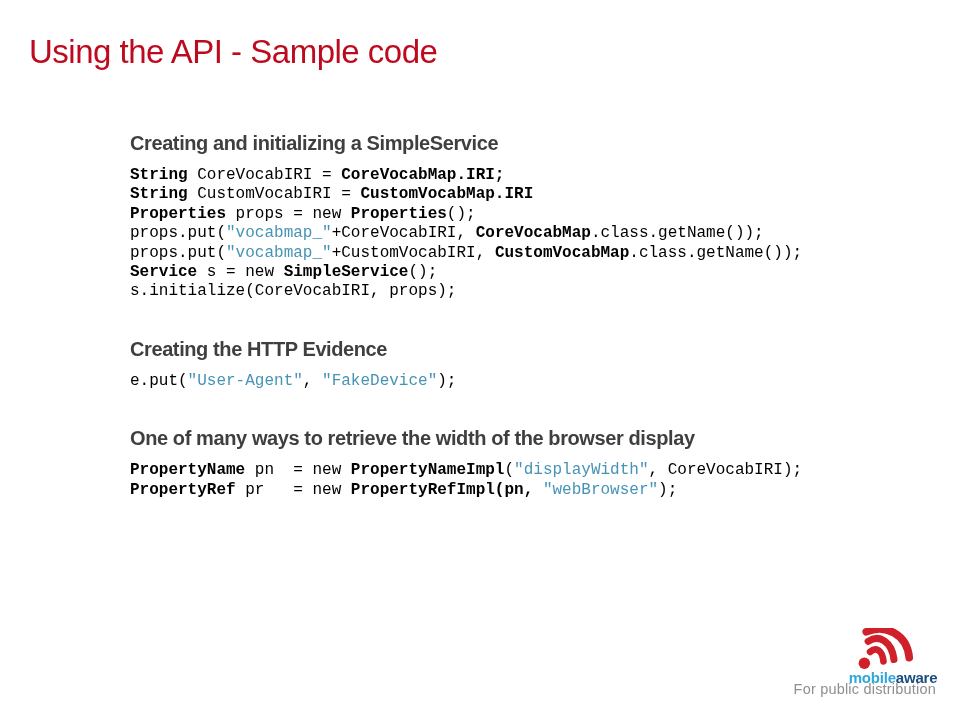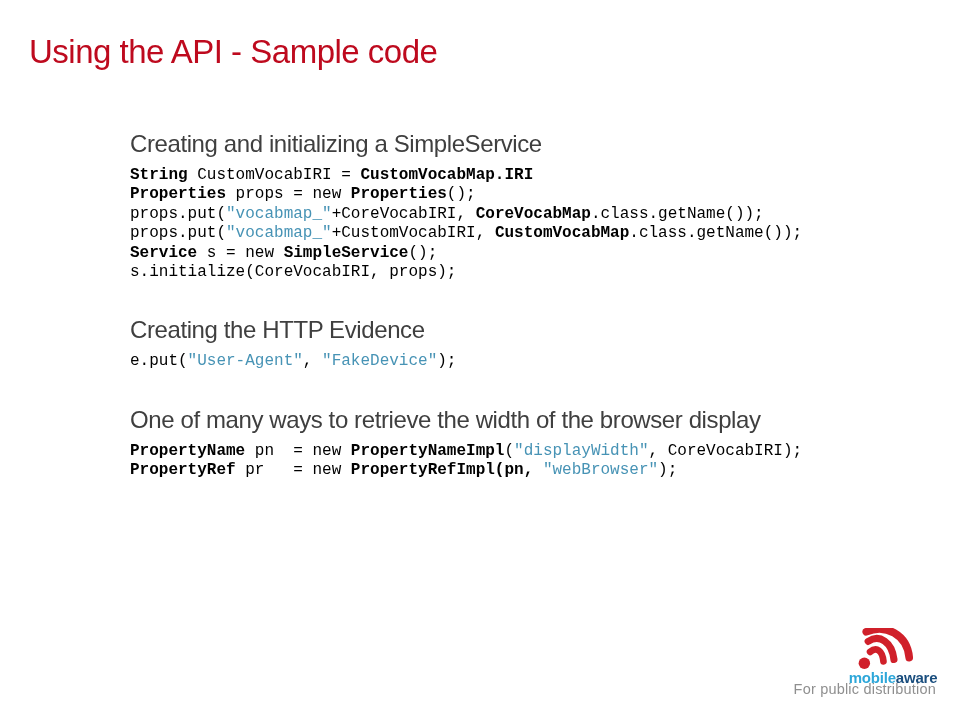--- a/index.html
+++ b/index.html
@@ -4,22 +4,22 @@
 <style>
   html,body{margin:0;padding:0;background:#fff;}
   body{width:960px;height:720px;position:relative;overflow:hidden;
        font-family:"Liberation Sans",sans-serif;}
   .slide{position:absolute;inset:0;background:#FFFFFF;}
   .title{position:absolute;left:17px;top:18px;margin:12px;
          font-size:33px;line-height:44px;font-weight:400;
          letter-spacing:-0.5px;color:#BE0A1E;}
   .content{position:absolute;left:130px;top:131px;right:30px;}
   .section{margin:0 0 35px 0;}
-  .sec-heading{font-size:24px;line-height:25px;color:#3F3F3F;
-               letter-spacing:-0.4px;margin:0 0 10px 0;font-weight:400;}
+  .sec-heading{font-size:20px;line-height:25px;color:#3F3F3F;
+               letter-spacing:-0.4px;margin:0 0 10px 0;font-weight:700;}
   .code{font-family:"Liberation Mono","DejaVu Sans Mono",monospace;
         font-size:16px;color:#000;}
   .code-line{white-space:pre;line-height:19.4px;height:19.4px;}
   .code .b{font-weight:bold;}
   .code .s{color:#4793B5;}
   .logo{position:absolute;left:846px;top:628px;width:94px;text-align:center;}
   .logo svg{display:block;margin:0 auto;}
   .brand{font-size:15px;font-weight:bold;letter-spacing:-0.2px;
          line-height:16px;margin-top:0;}
   .brand .light{color:#2EA7D9;}
@@ -31,20 +31,21 @@
 <body>
 
 <div class="slide">
 
   <h1 class="title">Using the API - Sample code</h1>
 
   <div class="content" id="sections">
       <div class="section">
         <div class="sec-heading">Creating and initializing a SimpleService</div>
         <div class="code">
+          <div class="code-line"><span class="b">String</span><span class="p"> CoreVocabIRI = </span><span class="b">CoreVocabMap.IRI;</span></div>
           <div class="code-line"><span class="b">String</span><span class="p"> CustomVocabIRI = </span><span class="b">CustomVocabMap.IRI</span></div>
           <div class="code-line"><span class="b">Properties</span><span class="p"> props = new </span><span class="b">Properties</span><span class="p">();</span></div>
           <div class="code-line"><span class="p">props.put(</span><span class="s">"vocabmap_"</span><span class="p">+CoreVocabIRI, </span><span class="b">CoreVocabMap</span><span class="p">.class.getName());</span></div>
           <div class="code-line"><span class="p">props.put(</span><span class="s">"vocabmap_"</span><span class="p">+CustomVocabIRI, </span><span class="b">CustomVocabMap</span><span class="p">.class.getName());</span></div>
           <div class="code-line"><span class="b">Service</span><span class="p"> s = new </span><span class="b">SimpleService</span><span class="p">();</span></div>
           <div class="code-line"><span class="p">s.initialize(CoreVocabIRI, props);</span></div>
         </div>
       </div>
       <div class="section">
         <div class="sec-heading">Creating the HTTP Evidence</div>

